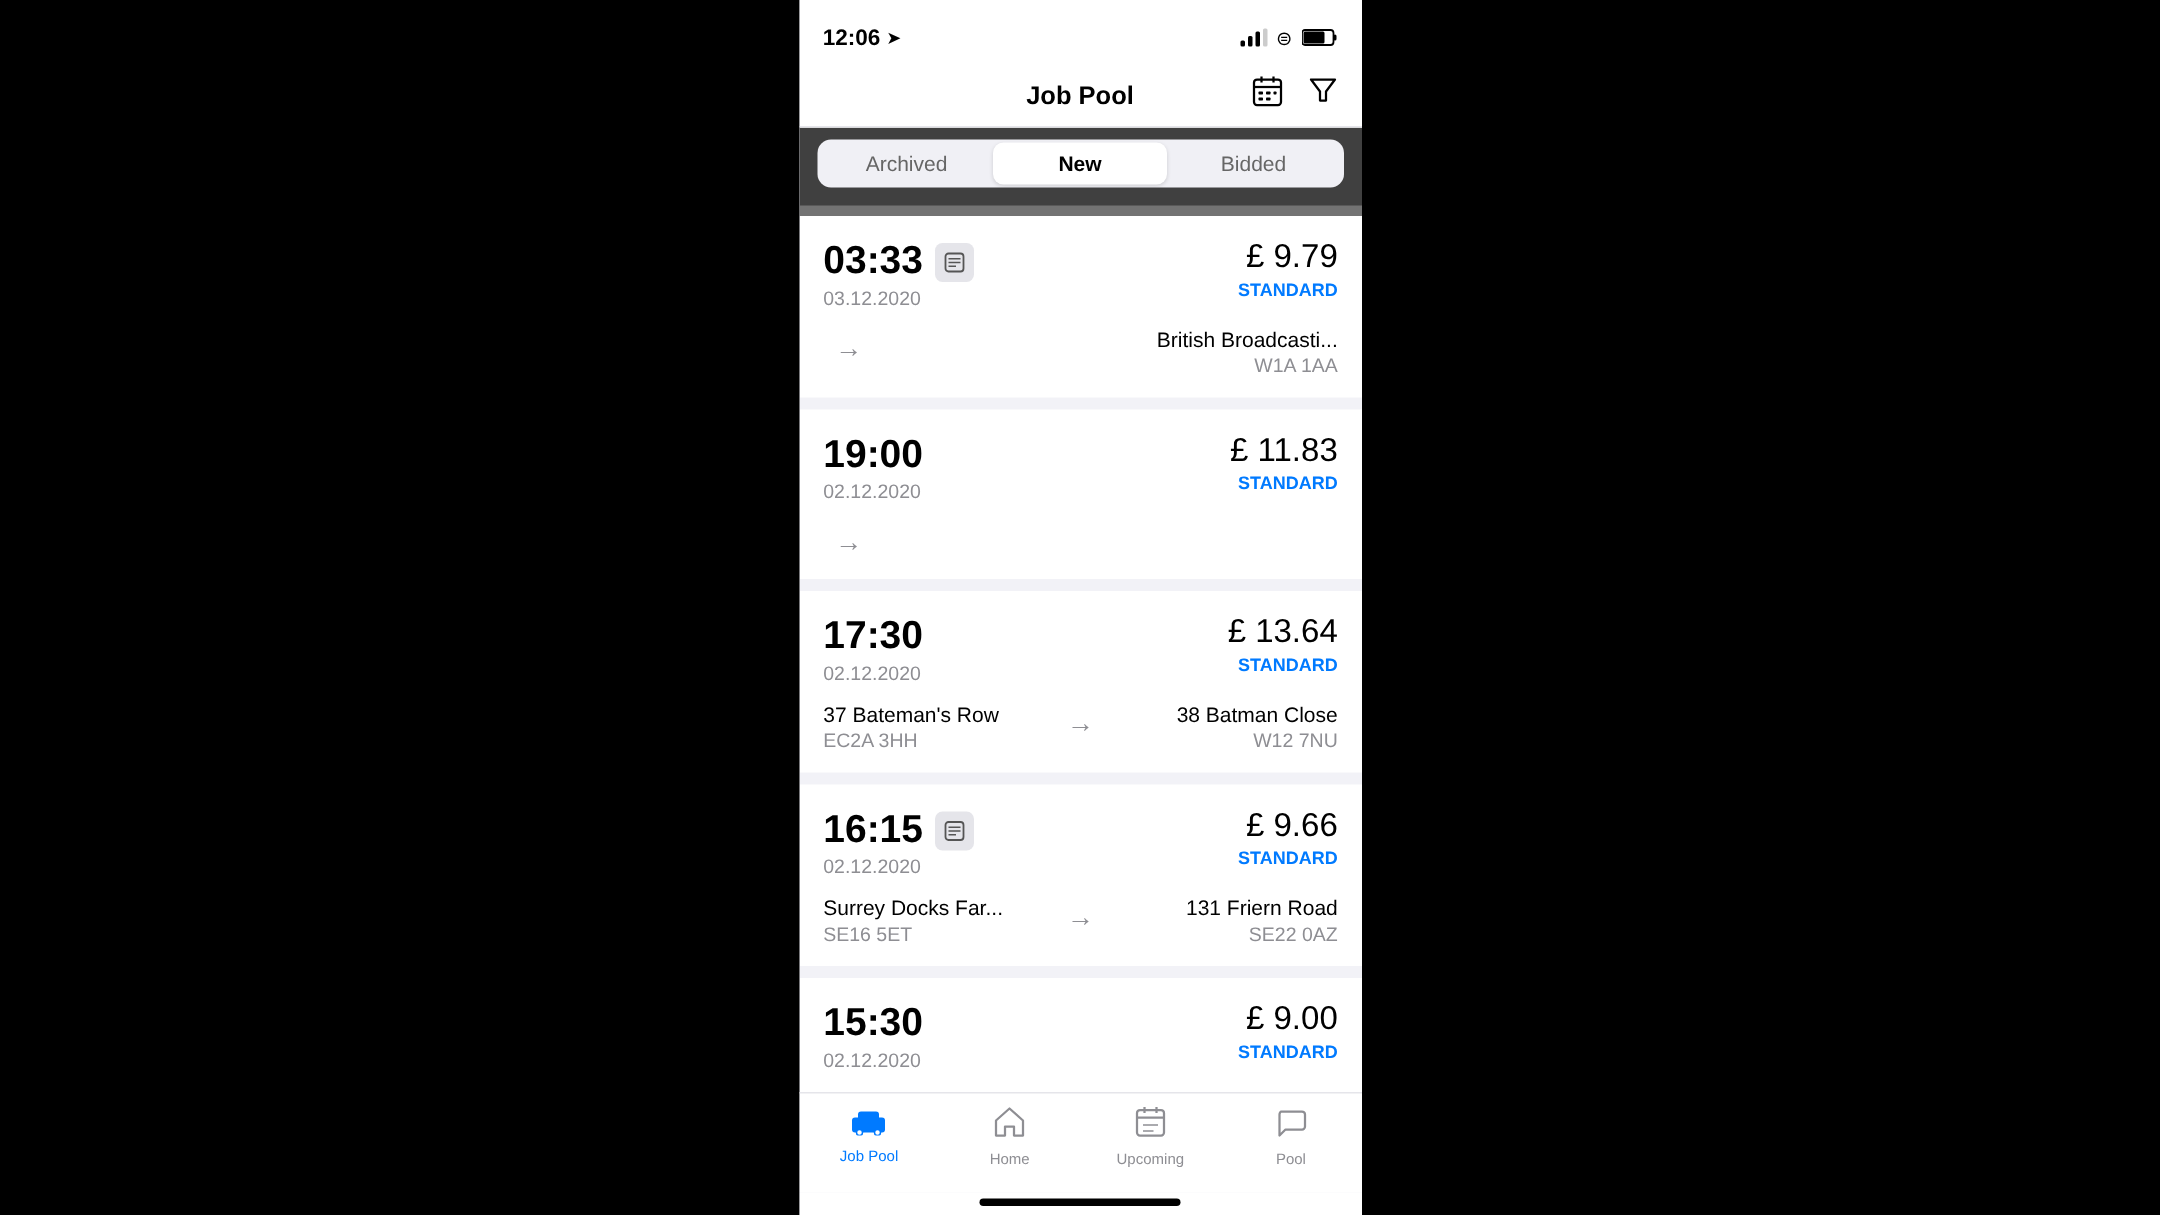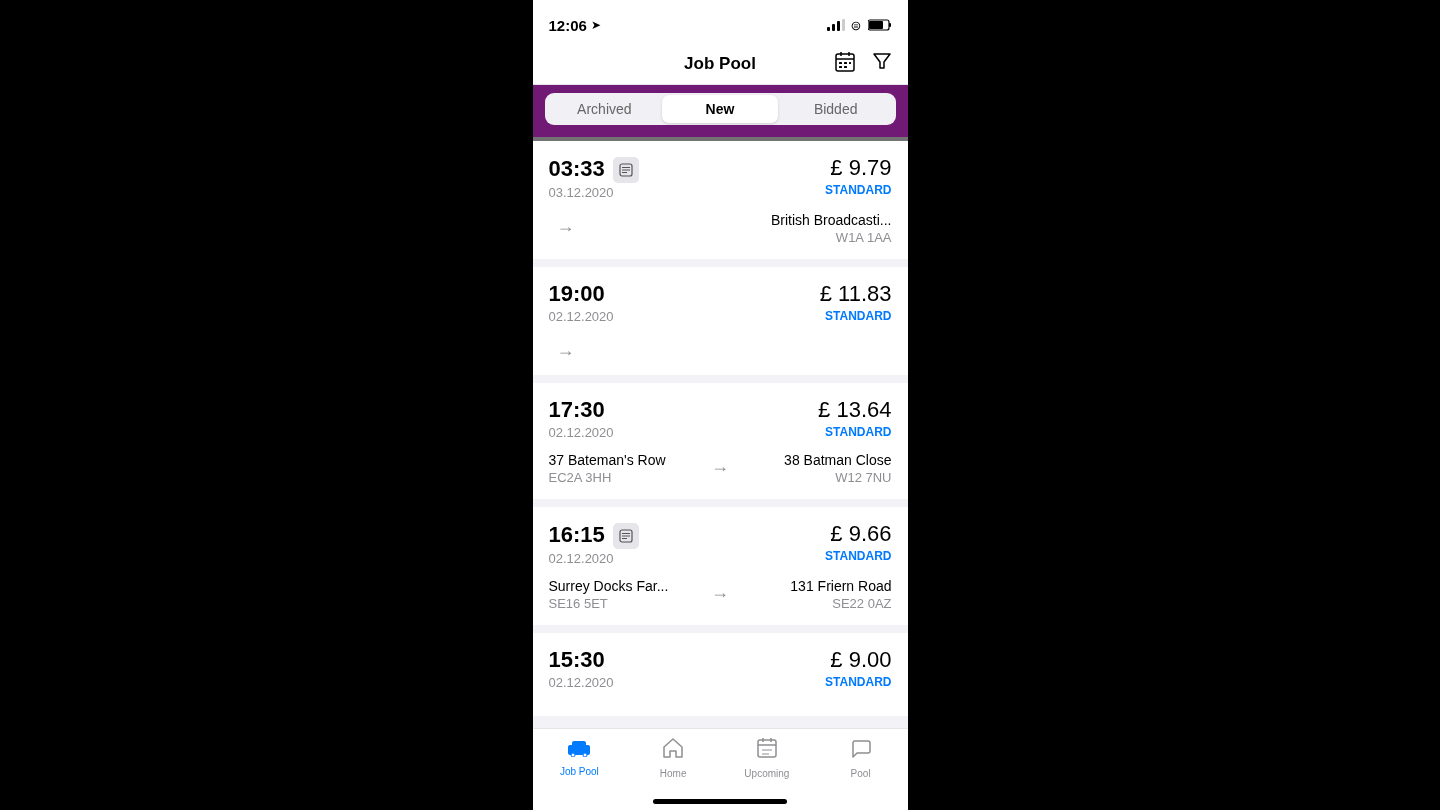--- a/index.html
+++ b/index.html
@@ -74,23 +74,23 @@
       right: 16px;
       display: flex;
       gap: 16px;
     }
     .header-icon {
       font-size: 20px;
       color: #000;
     }
     
     .tabs-container {
-      background: #701a75;
+      background: #404040;
       padding: 8px 12px 12px;
-      border-bottom: 4px solid #737373;
+      border-bottom: 7px solid #737373;
       flex-shrink: 0;
     }
     .tabs {
       display: flex;
       background: #f0f0f5;
       border-radius: 9px;
       padding: 2px;
     }
     .tab {
       flex: 1;
@@ -125,21 +125,21 @@
       justify-content: space-between;
       align-items: flex-start;
       margin-bottom: 12px;
     }
     .job-time-block {
       display: flex;
       align-items: center;
       gap: 8px;
     }
     .job-time {
-      font-size: 22px;
+      font-size: 26px;
       font-weight: 600;
       color: #000;
     }
     .job-date {
       font-size: 13px;
       color: #8e8e93;
       margin-top: 2px;
     }
     .note-icon {
       width: 26px;

